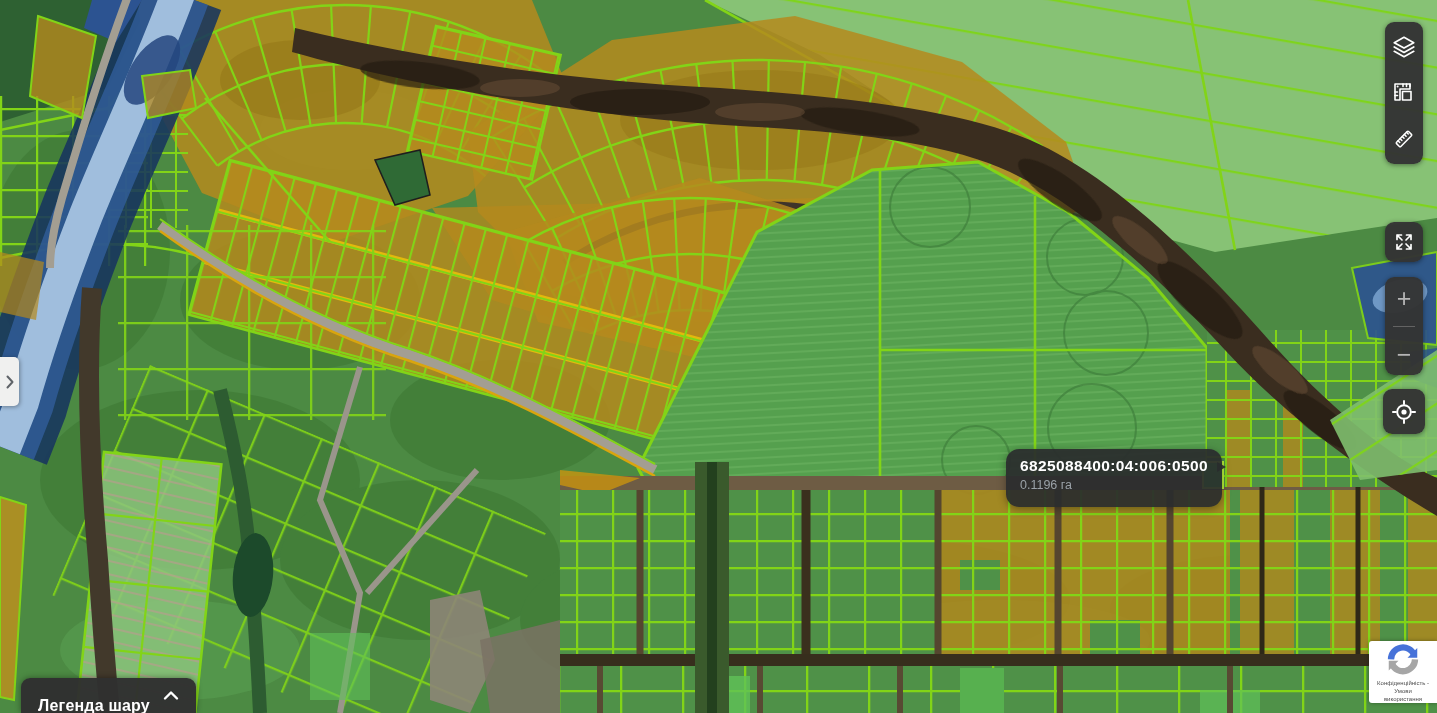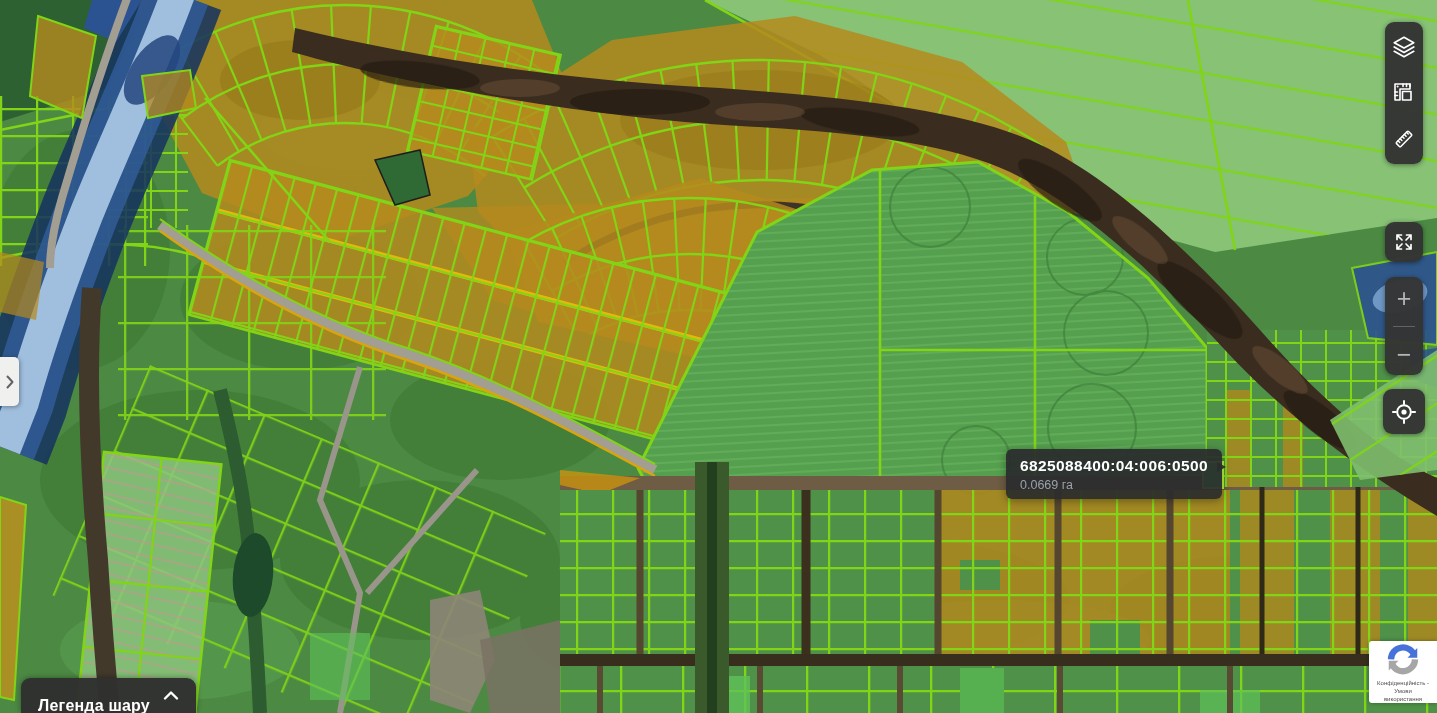--- a/index.html
+++ b/index.html
@@ -40,21 +40,21 @@
     position:absolute;left:21px;bottom:0;height:35px;padding:0 17px;
     background:rgba(47,47,47,.97);border:none;border-radius:9px 9px 0 0;
     display:flex;align-items:center;gap:13px;cursor:pointer;
     box-shadow:0 0 6px rgba(0,0,0,.4);
   }
   #legend-btn .lbl{color:#fff;font-size:16px;font-weight:700;letter-spacing:.2px;margin-top:21px;}
 
   
   #parcel-tooltip{
     position:absolute;left:1006px;top:449px;background:rgba(42,44,45,.93);
-    border-radius:6px;padding:8px 14px 7px;color:#fff;white-space:nowrap;
+    border-radius:13px;padding:8px 14px 15px;color:#fff;white-space:nowrap;
     box-shadow:0 2px 8px rgba(0,0,0,.35);
   }
   #parcel-tooltip:after{
     content:"";position:absolute;right:-9px;top:13px;border:5px solid transparent;
     border-left:9px solid rgba(42,44,45,.93);
   }
   #parcel-tooltip .cad{font-size:15.5px;font-weight:700;letter-spacing:.4px;}
   #parcel-tooltip .area{font-size:12.5px;color:#9aa1a8;margin-top:3px;}
 
   
@@ -412,21 +412,21 @@
 
 <button id="legend-btn">
   <span class="lbl">Легенда шару</span>
   <svg width="16" height="11" viewBox="0 0 16 11" fill="none" stroke="#fff" stroke-width="2.4" stroke-linecap="round" stroke-linejoin="round">
     <polyline points="2,8.5 8,2.5 14,8.5"></polyline>
   </svg>
 </button>
 
 <div id="parcel-tooltip">
   <div class="cad">6825088400:04:006:0500</div>
-  <div class="area">0.0669 га</div>
+  <div class="area">0.1196 га</div>
 </div>
 
 <div id="recaptcha-badge">
   <svg width="36" height="38" viewBox="0 0 24 24" fill="none">
     <path d="M4,12 A8,8 0 0 1 19.3,8.8" stroke="#4672d9" stroke-width="4.2"></path>
     <polygon points="21.5,4.5 21.5,11 15,11" fill="#4672d9"></polygon>
     <path d="M20,12 A8,8 0 0 1 4.7,15.2" stroke="#a6a6a6" stroke-width="4.2"></path>
     <polygon points="2.5,19.5 2.5,13 9,13" fill="#a6a6a6"></polygon>
   </svg>
   <div class="txt">

